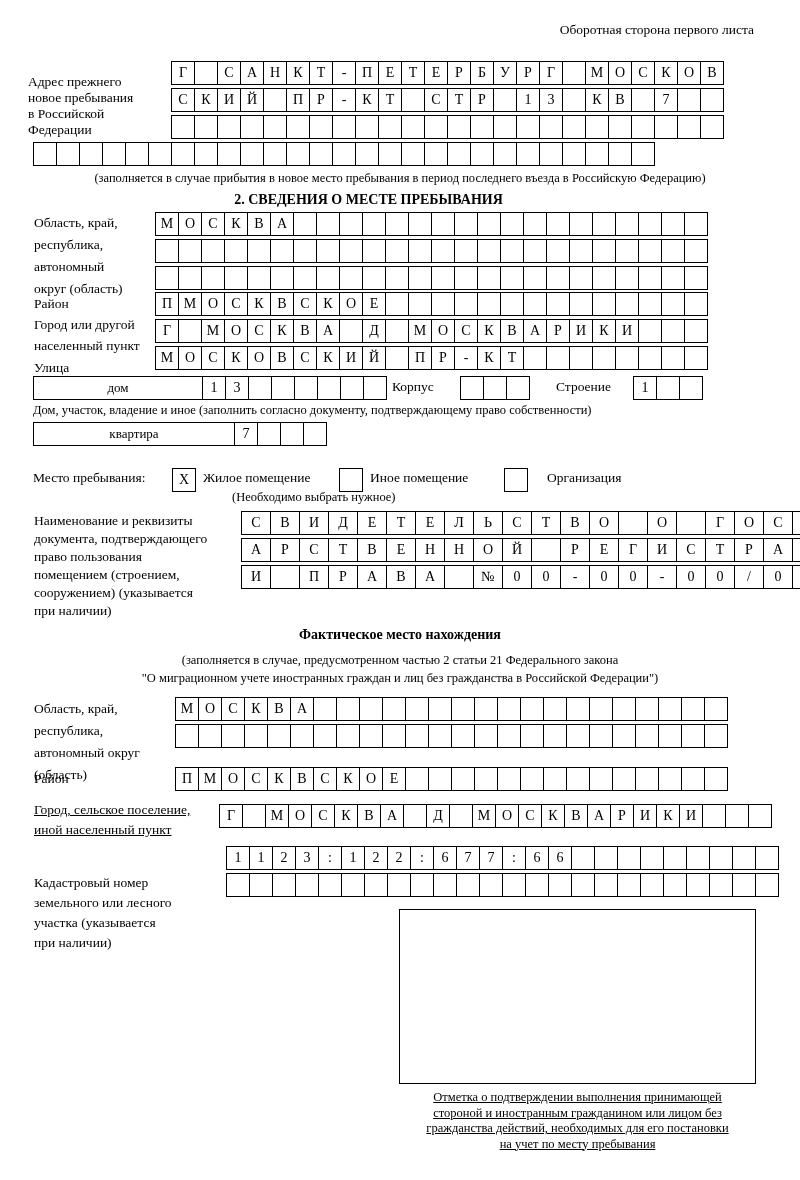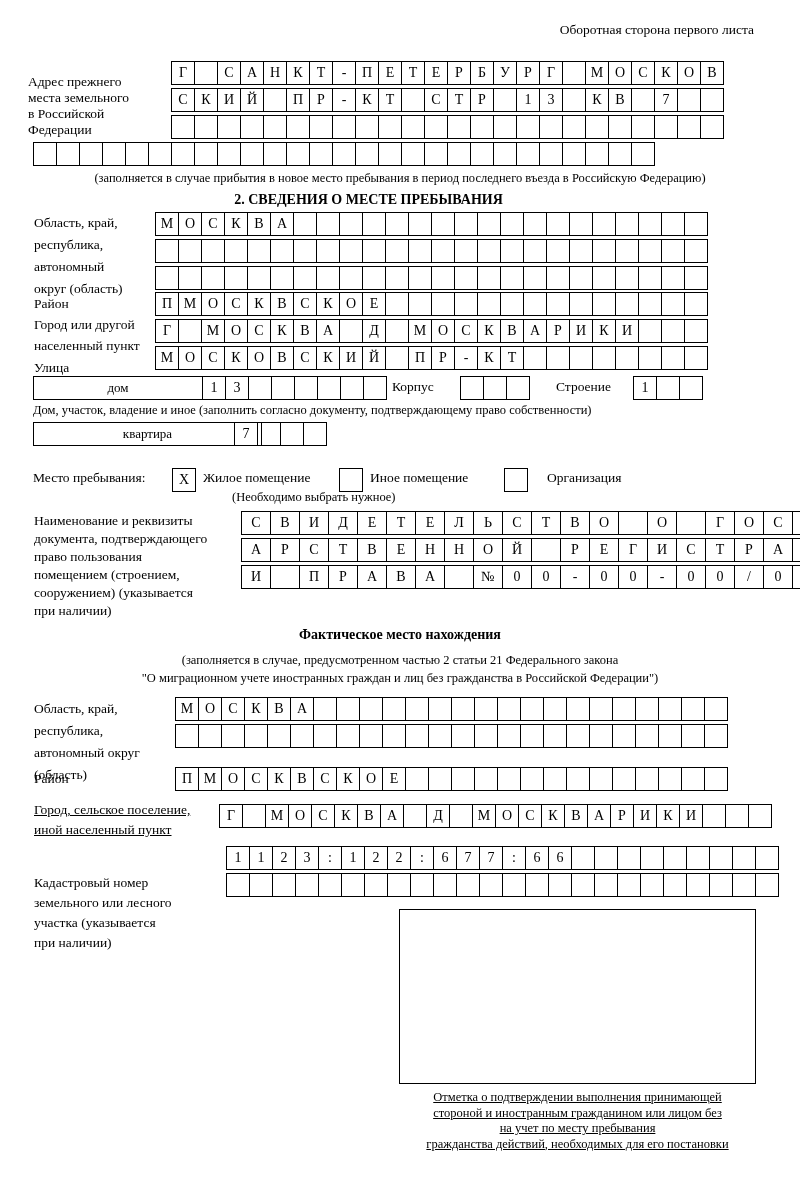--- a/index.html
+++ b/index.html
@@ -60,21 +60,21 @@
 </style>
 </head>
 <body>
 
 <div class="page">
 
   <div class="hdr-right">Оборотная сторона первого листа</div>
 
   <div class="abs lbl" style="left:28px;top:62px;margin-top:12px;">
     <div>Адрес прежнего</div>
-    <div>места земельного</div>
+    <div>новое пребывания</div>
     <div>в Российской</div>
     <div>Федерации</div>
   </div>
 
   <div class="abs boxrow" id="pa-r0" style="left:171px;top:61px;">
       <div class="bx">Г</div>
       <div class="bx"></div>
       <div class="bx">С</div>
       <div class="bx">А</div>
       <div class="bx">Н</div>
@@ -375,21 +375,21 @@
     </div>
   <div class="abs lbl" style="left:556px;top:379px;">Строение</div>
   <div class="abs boxrow" id="s2-stro" style="left:633px;top:376px;">
       <div class="bx">1</div>
       <div class="bx"></div>
       <div class="bx"></div>
     </div>
 
   <div class="abs txtline" style="left:33px;top:403px;">Дом, участок, владение и иное (заполнить согласно документу, подтверждающему право собственности)</div>
 
-  <div class="abs linebox" style="left:33px;top:422px;width:229px;">квартира</div>
+  <div class="abs linebox" style="left:33px;top:422px;width:202px;">квартира</div>
   <div class="abs boxrow" id="s2-kv" style="left:234px;top:422px;">
       <div class="bx">7</div>
       <div class="bx"></div>
       <div class="bx"></div>
       <div class="bx"></div>
     </div>
 
   <div class="abs lbl" style="left:33px;top:470px;">Место пребывания:</div>
   <div class="abs bx" style="left:172px;top:468px;">Х</div>
   <div class="abs lbl" style="left:203px;top:470px;">Жилое помещение</div>
@@ -652,17 +652,17 @@
       <div class="bx"></div>
       <div class="bx"></div>
       <div class="bx"></div>
       <div class="bx"></div>
     </div>
 
   <div class="bigbox" style="left:399px;top:909px;width:357px;height:175px;"></div>
   <div class="note" style="left:399px;top:1090px;width:357px;text-decoration:underline;">
     <div>Отметка о подтверждении выполнения принимающей</div>
     <div>стороной и иностранным гражданином или лицом без</div>
+    <div>гражданства действий, необходимых для его постановки</div>
     <div>на учет по месту пребывания</div>
-    <div>гражданства действий, необходимых для его постановки</div>
   </div>
 
 </div>
 
 </body></html>

